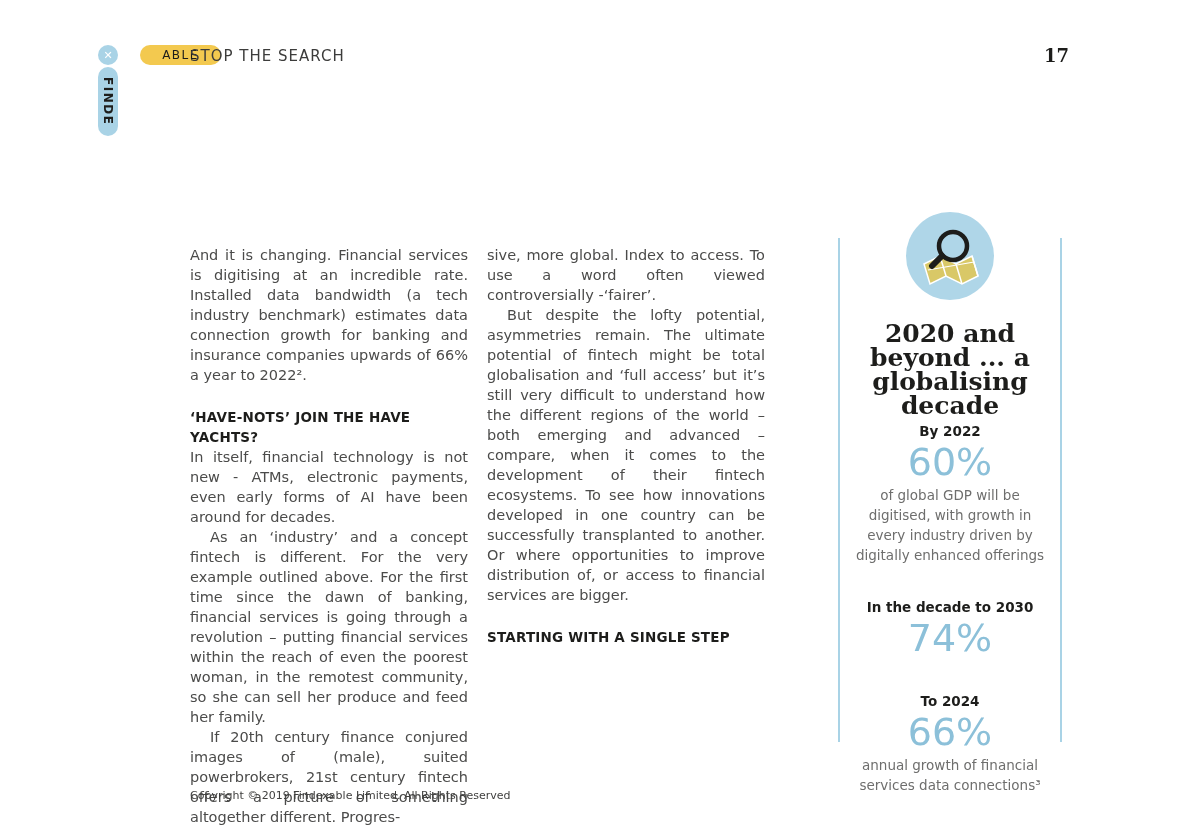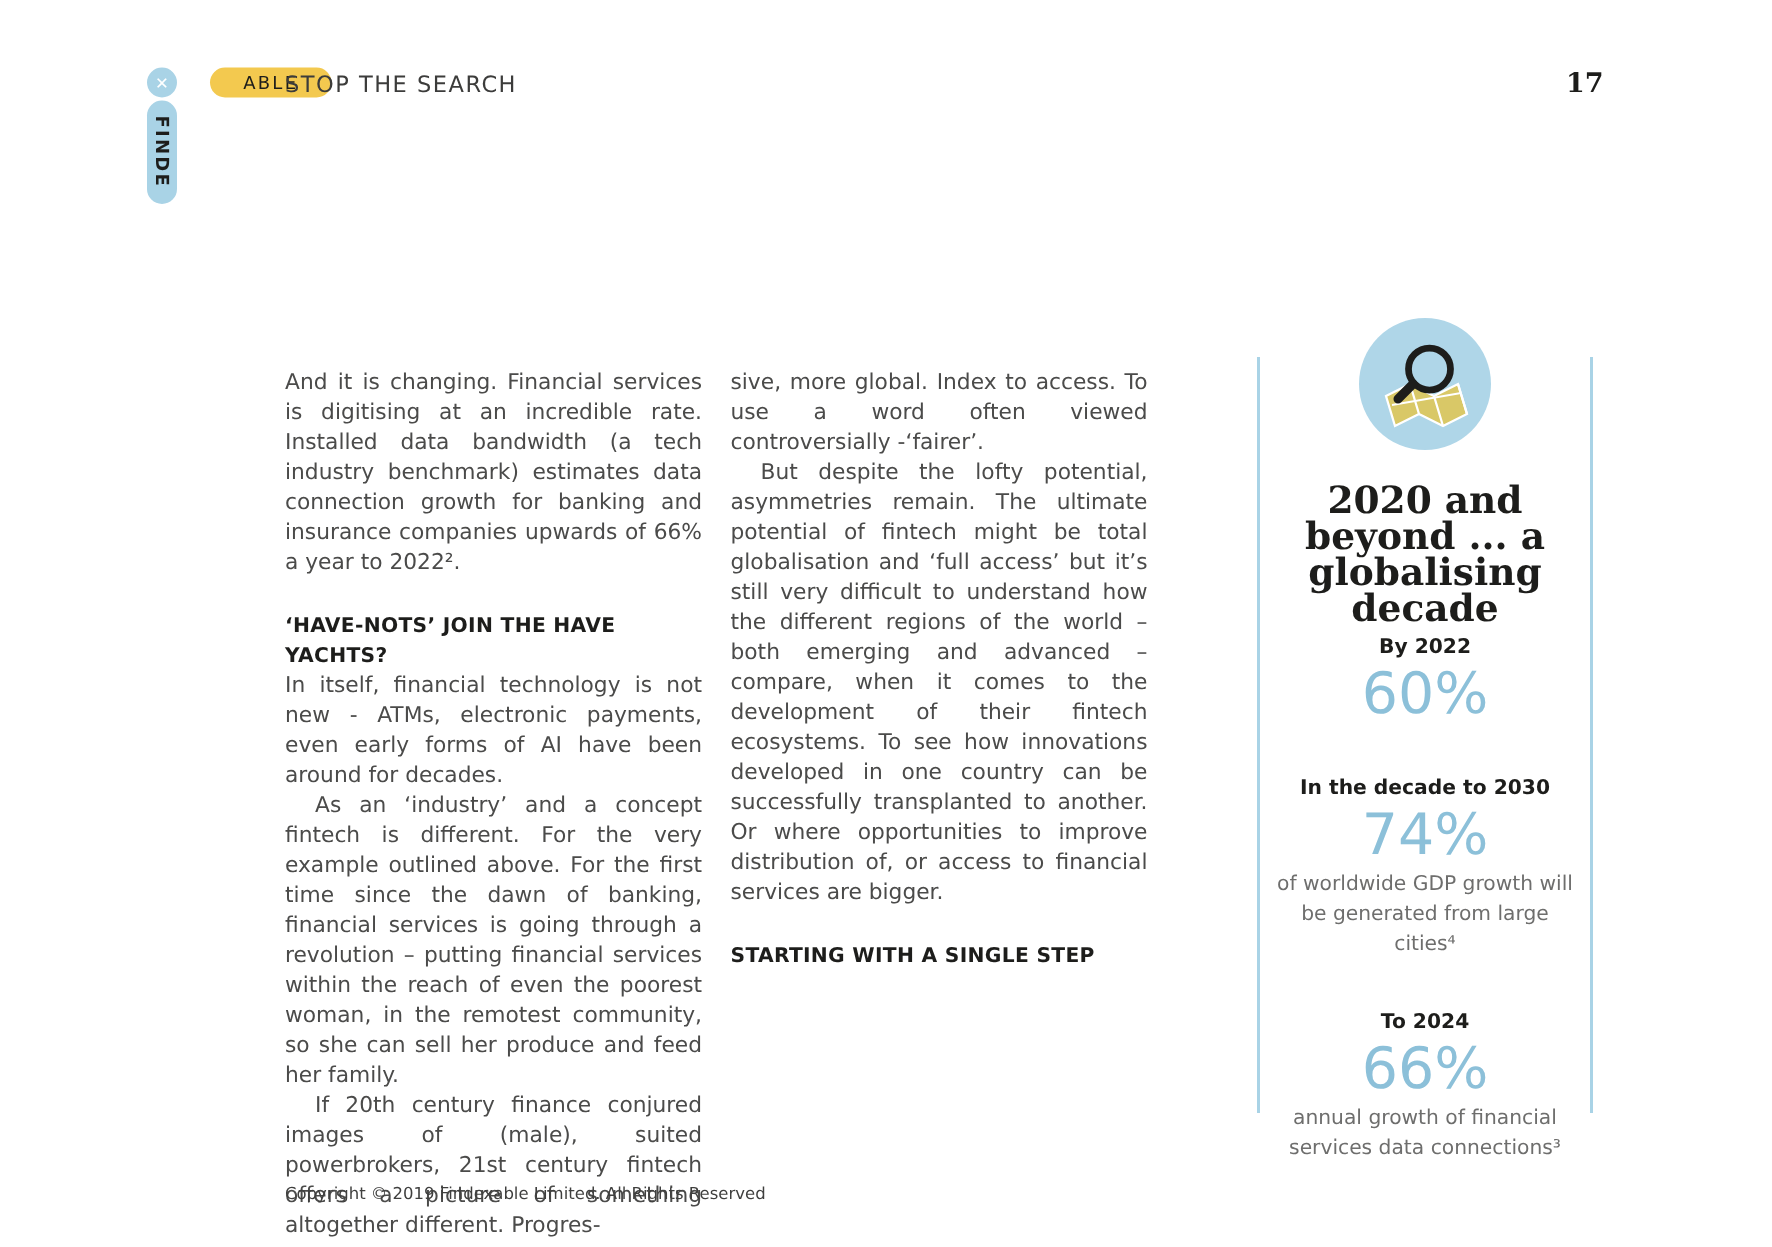--- a/index.html
+++ b/index.html
@@ -103,24 +103,24 @@
         <path d="M22 58 L68 50" stroke="#ffffff" stroke-width="1.2" fill="none"></path>
         <circle cx="47" cy="34" r="14" fill="none" stroke="#1d1d1b" stroke-width="4.5"></circle>
         <line x1="36" y1="44" x2="26" y2="54" stroke="#1d1d1b" stroke-width="6" stroke-linecap="round"></line>
       </svg>
     </div>
 
     <h2>2020 and beyond ... a globalising decade</h2>
 
     <div class="stat-period first">By 2022</div>
     <div class="stat-value">60%</div>
+    <div class="stat-desc">of global GDP will be digitised, with growth in every industry driven by digitally enhanced offerings</div>
 
     <div class="stat-period">In the decade to 2030</div>
     <div class="stat-value">74%</div>
-    <div class="stat-desc">of worldwide GDP growth will be generated from large cities⁴</div>
 
     <div class="stat-period">To 2024</div>
     <div class="stat-value">66%</div>
     <div class="stat-desc">annual growth of financial services data connections³</div>
   </aside>
 
   <div class="footer-copyright">Copyright © 2019 Findexable Limited. All Rights Reserved</div>
 
 </div>
 

